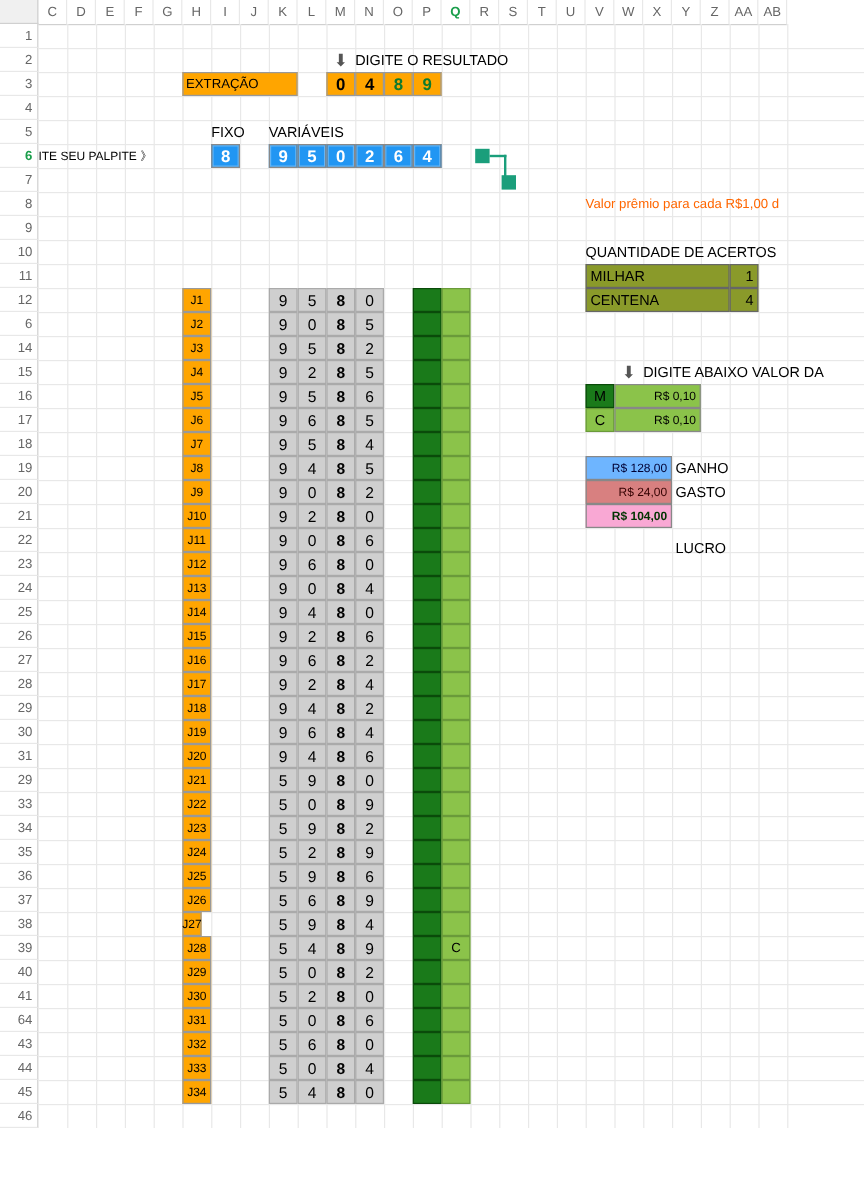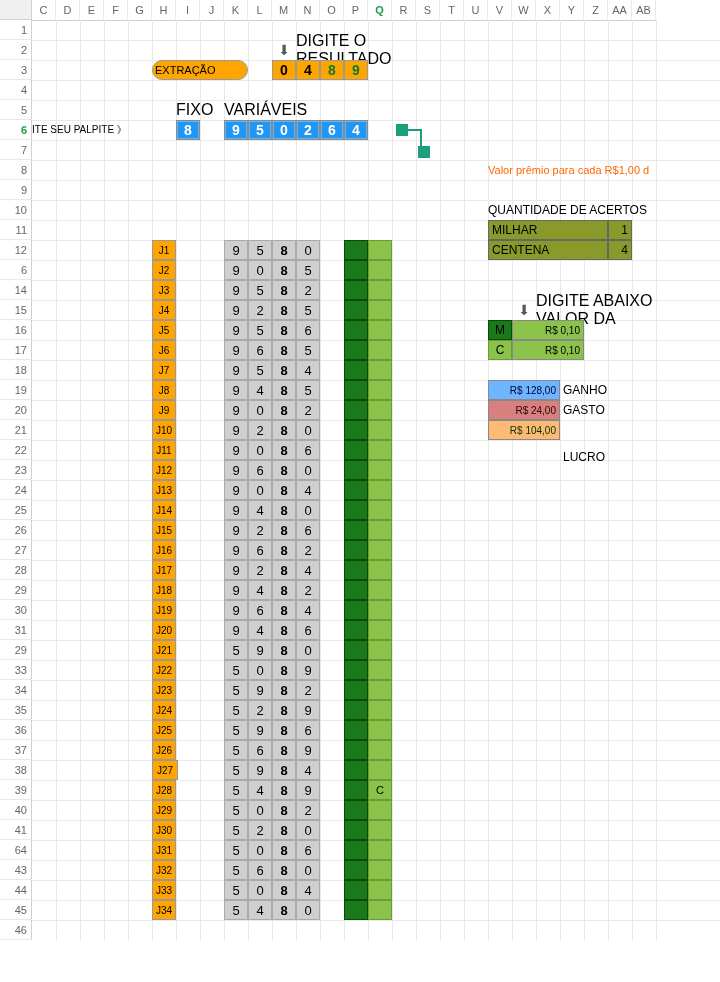--- a/index.html
+++ b/index.html
@@ -68,21 +68,21 @@
   font-size: 11px;
 }
 .orange-box {
   background: #ffa500;
   border: 1px solid #999;
   font-weight: bold;
   font-size: 14px;
 }
 .orange-box.green-text { color: #0e7a2e; }
 .arrow-icon { font-size: 14px; color: #555; }
-.label-black { color: #000; font-size: 16px; }
+.label-black { color: #000; font-size: 12px; }
 .blue-box {
   background: #2196f3;
   color: #fff;
   border: 1px solid #888;
   font-weight: bold;
   font-size: 14px;
   box-shadow: inset 0 0 0 1px rgba(255,255,255,0.3);
 }
 .gray-box {
   background: #cfcfcf;
@@ -126,21 +126,21 @@
   border: 1px solid #6a9a3a;
 }
 .money-box {
   border: 1px solid #888;
   font-size: 10px;
   justify-content: flex-end;
   padding-right: 3px;
 }
 .blue-bg { background: #6eb5ff; color: #003; }
 .red-bg { background: #d88080; color: #300; }
-.pale-bg { background: #fdba74; color: #030; }
+.pale-bg { background: #f9a8d4; color: #030; font-weight: bold; }
 .side-label {
   justify-content: flex-start;
   padding-left: 3px;
   text-align: center;
 }
 .orange-text { color: #ff6600; font-size: 11px; }
 .palpite { color: #000; font-size: 10px; justify-content: flex-start; overflow: hidden; white-space: nowrap; }
 .flow-handle { width: 12px; height: 12px; background: #1a9e7b; }
 .flow-line { background: #1a9e7b; }
 .letter-c { font-size: 11px; color: #000; }
@@ -275,21 +275,21 @@
           <div class="hline" style="top:860px"></div>
           <div class="hline" style="top:880px"></div>
           <div class="hline" style="top:900px"></div>
           <div class="hline" style="top:920px"></div>
         </div>
       <div class="content" id="content">
           <div class="abs cell" style="left:240px;top:20px;width:24px;">
             <span class="arrow-icon">⬇</span>
           </div>
           <div class="abs cell label-black" style="left:264px;top:20px;width:140px;justify-content:flex-start">DIGITE O RESULTADO</div>
-          <div class="abs cell extracao" style="left:120px;top:40px;width:96px;border-radius:10px;">EXTRAÇÃO</div>
+          <div class="abs cell extracao" style="left:120px;top:40px;width:96px;">EXTRAÇÃO</div>
           <div class="abs cell orange-box" style="left:240px;top:40px;width:24px;">0</div>
           <div class="abs cell orange-box" style="left:264px;top:40px;width:24px;">4</div>
           <div class="abs cell orange-box green-text" style="left:288px;top:40px;width:24px;">8</div>
           <div class="abs cell orange-box green-text" style="left:312px;top:40px;width:24px;">9</div>
           <div class="abs cell label-black" style="left:144px;top:80px;width:48px;justify-content:flex-start">FIXO</div>
           <div class="abs cell label-black" style="left:192px;top:80px;width:96px;justify-content:flex-start">VARIÁVEIS</div>
           <div class="abs cell palpite" style="left:0px;top:100px;width:120px;">ITE SEU PALPITE 》</div>
           <div class="abs cell blue-box" style="left:144px;top:100px;width:24px;">8</div>
           <div class="abs cell blue-box" style="left:192px;top:100px;width:24px;">9</div>
           <div class="abs cell blue-box" style="left:216px;top:100px;width:24px;">5</div>
@@ -496,21 +496,21 @@
           <div class="abs cell gray-box" style="left:264px;top:700px;width:24px;">6</div>
           <div class="abs cell darkg" style="left:312px;top:700px;width:24px;"></div>
           <div class="abs cell lightg letter-c" style="left:336px;top:700px;width:24px;"></div>
           <div class="abs cell jlabel" style="left:120px;top:720px;width:24px;">J26</div>
           <div class="abs cell gray-box" style="left:192px;top:720px;width:24px;">5</div>
           <div class="abs cell gray-box" style="left:216px;top:720px;width:24px;">6</div>
           <div class="abs cell gray-box bold" style="left:240px;top:720px;width:24px;">8</div>
           <div class="abs cell gray-box" style="left:264px;top:720px;width:24px;">9</div>
           <div class="abs cell darkg" style="left:312px;top:720px;width:24px;"></div>
           <div class="abs cell lightg letter-c" style="left:336px;top:720px;width:24px;"></div>
-          <div class="abs cell jlabel" style="left:120px;top:740px;width:26px;">J27</div>
+          <div class="abs cell jlabel" style="left:120px;top:740px;width:16px;">J27</div>
           <div class="abs cell gray-box" style="left:192px;top:740px;width:24px;">5</div>
           <div class="abs cell gray-box" style="left:216px;top:740px;width:24px;">9</div>
           <div class="abs cell gray-box bold" style="left:240px;top:740px;width:24px;">8</div>
           <div class="abs cell gray-box" style="left:264px;top:740px;width:24px;">4</div>
           <div class="abs cell darkg" style="left:312px;top:740px;width:24px;"></div>
           <div class="abs cell lightg letter-c" style="left:336px;top:740px;width:24px;"></div>
           <div class="abs cell jlabel" style="left:120px;top:760px;width:24px;">J28</div>
           <div class="abs cell gray-box" style="left:192px;top:760px;width:24px;">5</div>
           <div class="abs cell gray-box" style="left:216px;top:760px;width:24px;">4</div>
           <div class="abs cell gray-box bold" style="left:240px;top:760px;width:24px;">8</div>

